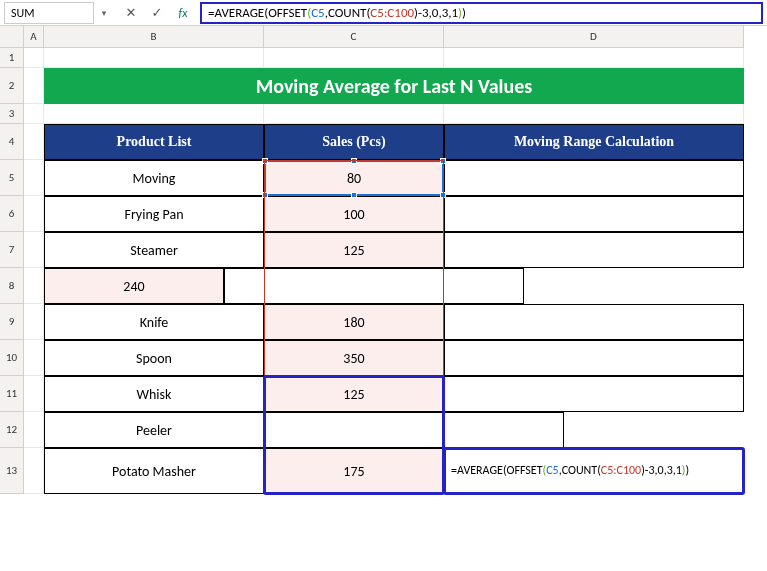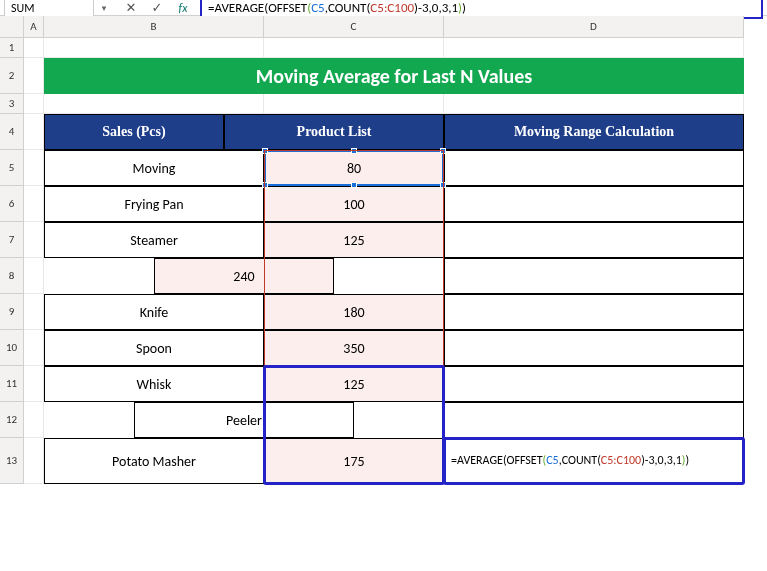--- a/index.html
+++ b/index.html
@@ -1,18 +1,18 @@
 <!DOCTYPE html>
 <html><head>
 <meta charset="utf-8">
 <style>
 * { box-sizing: border-box; margin: 0; padding: 0; }
 body { font-family: Calibri, Arial, sans-serif; background: #fff; width: 767px; height: 571px; overflow: hidden; font-size: 13px; }
 
-.formula-bar { display: flex; align-items: center; height: 16px; border-bottom: 1px solid #d0d0d0; background: #fff; padding: 2px 4px; gap: 2px; }
+.formula-bar { display: flex; align-items: center; height: 26px; border-bottom: 1px solid #d0d0d0; background: #fff; padding: 2px 4px; gap: 2px; }
 .name-box { width: 90px; height: 22px; border: 1px solid #ccc; background: #fff; display: flex; align-items: center; padding: 0 6px; font-size: 12px; }
 .name-box-dd { width: 16px; height: 22px; display: flex; align-items: center; justify-content: center; color: #666; font-size: 9px; margin-right: 8px; }
 .fb-icons { display: flex; align-items: center; gap: 8px; margin-right: 6px; }
 .fb-icon { width: 18px; height: 18px; display: flex; align-items: center; justify-content: center; color: #555; cursor: pointer; }
 .fx { font-style: italic; font-size: 12px; color: #0f766e; }
 .formula-input { flex: 1; height: 22px; border: 2px solid #2323c8; background: #fff; padding: 0 6px; font-size: 13px; display: flex; align-items: center; font-family: Calibri, Arial, sans-serif; }
 .formula-input .fn { color: #000; }
 .formula-input .ref1 { color: #1a6fd8; }
 .formula-input .ref2 { color: #c0392b; }
 .formula-input .paren1 { color: #000; }
@@ -25,21 +25,21 @@
 .row-head.tall { height: 46px; }
 .col-headers { display: flex; height: 22px; background: #f3f2f1; }
 .col-head { border-right: 1px solid #d0d0d0; border-bottom: 1px solid #d0d0d0; display: flex; align-items: center; justify-content: center; font-size: 11px; color: #333; }
 .col-A { width: 20px; }
 .col-B { width: 220px; }
 .col-C { width: 180px; }
 .col-D { width: 300px; }
 
 .sheet { position: relative; }
 .col-area { display: flex; flex-direction: column; }
-.row { display: flex; justify-content: space-between; }
+.row { display: flex; }
 .cell { border-right: 1px solid #e8e8e8; border-bottom: 1px solid #e8e8e8; height: 36px; display: flex; align-items: center; justify-content: center; font-size: 14px; background: #fff; position: relative; }
 .cell.tall { height: 46px; }
 
 .title-row { background: #12a84f; color: #fff; font-weight: bold; font-size: 20px; display: flex; align-items: center; justify-content: center; height: 36px; }
 .header-cell { background: #1f3e8a; color: #fff; font-weight: bold; font-size: 14px; font-family: 'Times New Roman', serif; border: 1px solid #000; }
 .data-cell { border: 1px solid #000; background: #fff; }
 .data-cell.c { background: #fdeeee; }
 
 .sel-outline { position: absolute; border: 2px solid #1a6fd8; pointer-events: none; }
 .sel-handle { position: absolute; width: 6px; height: 6px; background: #1a6fd8; border: 1px solid #fff; }
@@ -118,22 +118,22 @@
 
     <div class="row">
         <div class="cell col-A" style="height:20px"></div>
         <div class="cell col-B" style="height:20px"></div>
         <div class="cell col-C" style="height:20px"></div>
         <div class="cell col-D" style="height:20px"></div>
       </div>
 
     <div class="row">
         <div class="cell col-A"></div>
+      <div class="cell col-B header-cell">Product List</div>
       <div class="cell col-C header-cell">Sales (Pcs)</div>
-      <div class="cell col-B header-cell">Product List</div>
       <div class="cell col-D header-cell">Moving Range Calculation</div>
     </div>
 
     <div class="row">
         <div class="cell col-A"></div>
         <div class="cell col-B data-cell">Moving</div>
         <div class="cell col-C data-cell c">80</div>
         <div class="cell col-D data-cell"></div>
       </div>
     <div class="row">

